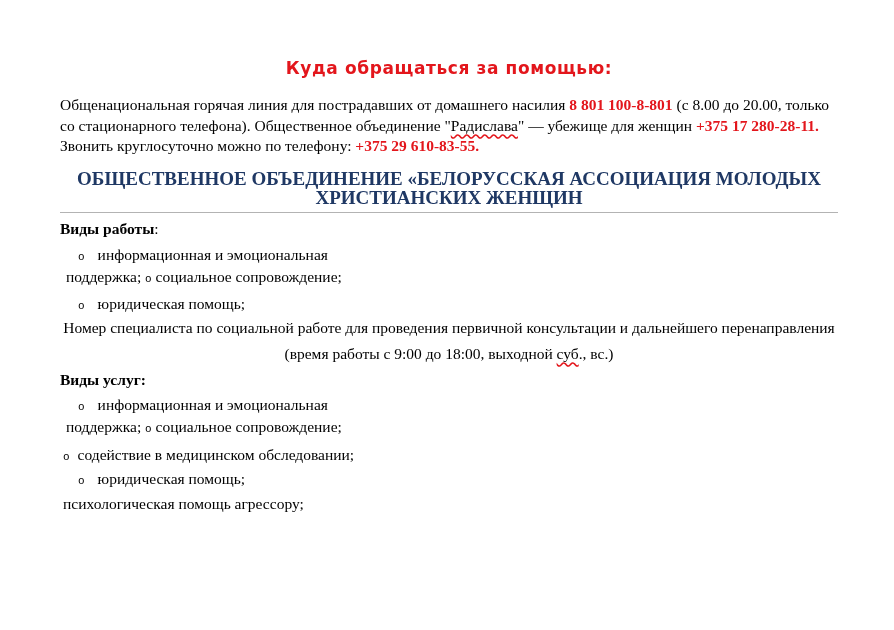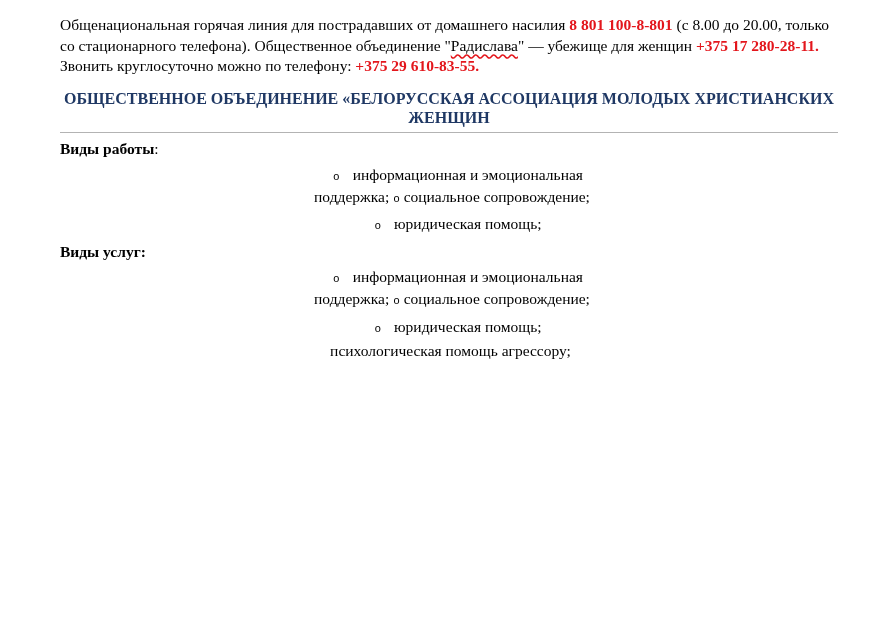--- a/index.html
+++ b/index.html
@@ -31,29 +31,29 @@
   .seg-w{
     text-decoration-line:underline;
     text-decoration-style:wavy;
     text-decoration-color:var(--accent);
     text-underline-offset:3px;
   }
   .seg-ib{font-family:"Liberation Mono",monospace;font-size:11px;}
 
   .heading{
     margin-top:12px;text-align:center;
-    font-weight:bold;font-size:16px;line-height:19.5px;
+    font-weight:bold;font-size:19px;line-height:19.5px;
     color:var(--navy);
     padding-bottom:4px;border-bottom:1px solid var(--rule);
   }
 
   .services-label{margin-top:6px;font-size:15.5px;line-height:19px;}
   .services-label .lbl{font-weight:bold;}
 
-  .list{font-size:15.5px;text-align:center;}
+  .list{font-size:15.5px;}
   .li{line-height:20px;}
   .blt{font-family:"Liberation Mono",monospace;font-size:11px;}
   .ind-lvl1{padding-left:18px;}
   .ind-lvl1 .blt{margin-right:13px;}
   .ind-lvl0{padding-left:3px;}
   .ind-lvl0 .blt{margin-right:8px;}
   .ind-none{padding-left:6px;}
 
   #list1{margin-top:7px;}
   #list1 .li:nth-child(3){margin-top:5px;}
@@ -71,39 +71,43 @@
     font-weight:bold;font-size:16px;line-height:20px;
     color:var(--accent);
   }
   .hours{margin-top:6px;text-align:center;font-size:15.5px;line-height:20px;}
 </style>
 </head>
 <body>
 
 <div class="page">
 
+  <div class="title">Куда обращаться за помощью:</div>
 
   <div class="intro"><span class="seg-n">Общенациональная горячая линия для пострадавших от домашнего насилия </span><span class="seg-br">8 801 100-8-801</span><span class="seg-n"> (с 8.00 до 20.00, только со стационарного телефона). Общественное объединение "</span><span class="seg-w">Радислава</span><span class="seg-n">" — убежище для женщин </span><span class="seg-br">+375 17 280-28-11.</span><span class="seg-n"> Звонить круглосуточно можно по телефону: </span><span class="seg-br">+375 29 610-83-55.</span></div>
 
   <div class="heading">ОБЩЕСТВЕННОЕ ОБЪЕДИНЕНИЕ «БЕЛОРУССКАЯ АССОЦИАЦИЯ МОЛОДЫХ ХРИСТИАНСКИХ ЖЕНЩИН</div>
 
   <div class="services-label"><span class="lbl">Виды работы</span><span>:</span></div>
 
   <div class="list" id="list1">
       <div class="li ind-lvl1"><span class="blt">o</span><span class="li-txt"><span class="seg-n">информационная и эмоциональная</span></span></div>
       <div class="li ind-none"><span class="li-txt"><span class="seg-n">поддержка; </span><span class="seg-ib">o</span><span class="seg-n"> социальное сопровождение;</span></span></div>
       <div class="li ind-lvl1"><span class="blt">o</span><span class="li-txt"><span class="seg-n">юридическая помощь;</span></span></div>
     </div>
 
+  <div class="note">Номер специалиста по социальной работе для проведения первичной консультации и дальнейшего перенаправления</div>
 
 
+  <div class="hours"><span class="seg-n">(время работы с 9:00 до 18:00, выходной </span><span class="seg-w">суб</span><span class="seg-n">., вс.)</span></div>
 
 
   <div class="services-label"><span class="lbl">Виды услуг:</span></div>
 
   <div class="list" id="list2">
       <div class="li ind-lvl1"><span class="blt">o</span><span class="li-txt"><span class="seg-n">информационная и эмоциональная</span></span></div>
       <div class="li ind-none"><span class="li-txt"><span class="seg-n">поддержка; </span><span class="seg-ib">o</span><span class="seg-n"> социальное сопровождение;</span></span></div>
+      <div class="li ind-lvl0"><span class="blt">o</span><span class="li-txt"><span class="seg-n">содействие в медицинском обследовании;</span></span></div>
       <div class="li ind-lvl1"><span class="blt">o</span><span class="li-txt"><span class="seg-n">юридическая помощь;</span></span></div>
       <div class="li ind-lvl0"><span class="li-txt"><span class="seg-n">психологическая помощь агрессору;</span></span></div>
     </div>
 
 </div>
 
 </body></html>

